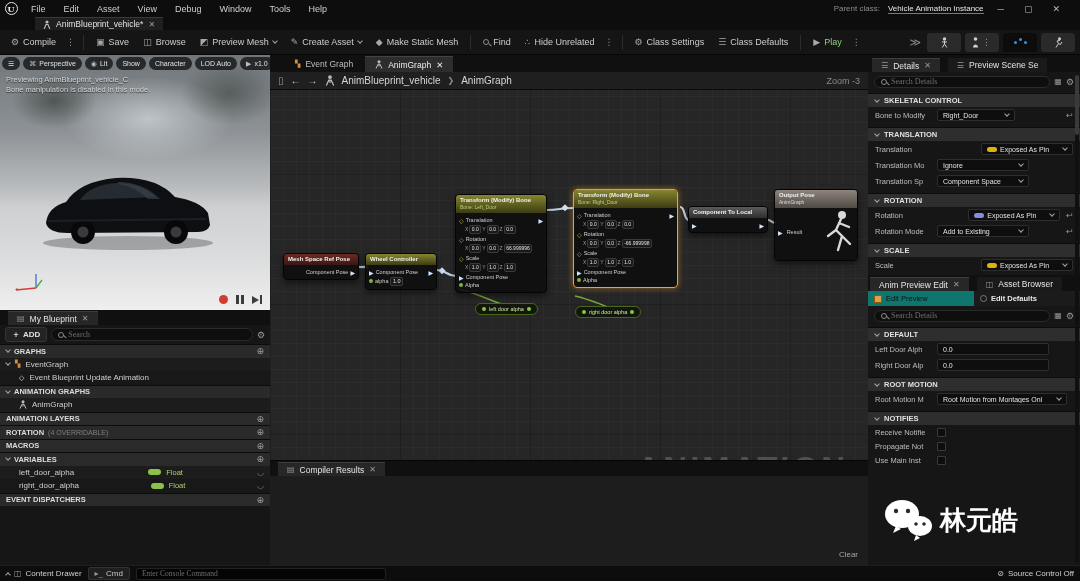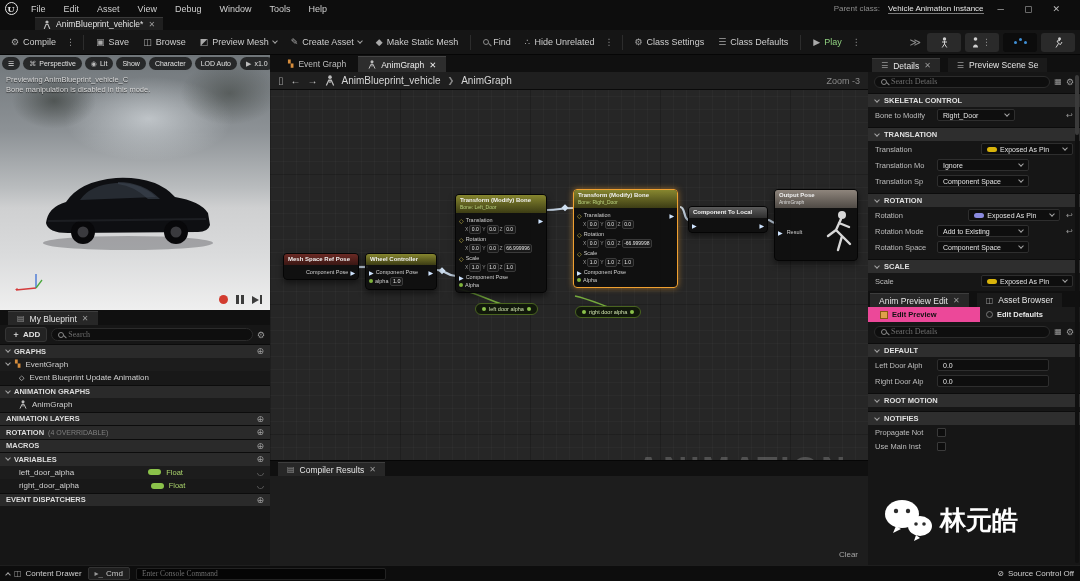--- a/index.html
+++ b/index.html
@@ -69,21 +69,21 @@
   .mrow{height:13.5px;display:flex;align-items:center;gap:5px;padding:0 6px;font-size:8px;color:#cfcfcf;background:#1c1c1c}
   .mrow.alt{background:#181818}
   .mrow .ind{width:8px;flex:none}
   .g-ic{color:#d78d3c;font-size:7px}
   .d-ic{color:#cfcfcf;font-size:7px}
   .cap{width:13px;height:6px;border-radius:3px;background:#8bc24a;flex:none}
   .vtype{color:#a9d26b;font-size:7.5px}
   .eye{margin-left:auto;color:#8e8e8e;font-size:8px}
   
   #graph{left:270px;top:55px;width:598px;height:510px;background:#1b1b1b}
-  .gtabs{height:17px;background:#101010;display:flex;align-items:flex-end;gap:2px;padding-left:8px}
+  .gtabs{height:17px;background:#101010;display:flex;align-items:flex-end;gap:2px;padding-left:15px}
   .gtab{height:16px;display:flex;align-items:center;gap:5px;padding:0 10px;font-size:8.5px;color:#bdbdbd}
   .gtab.active{background:#2d2d2d;border-top:1px solid #444;color:#ededed}
   .crumbbar{height:18px;background:#1f1f1f;border-bottom:1px solid #0a0a0a;display:flex;align-items:center;gap:7px;padding:0 8px;font-size:10px;color:#b9b9b9}
   .crumbbar .nav{color:#cfcfcf;font-size:10px}
   .crumbbar .zoomlbl{margin-left:auto;color:#8a8a8a;font-size:9px}
   #canvas{position:absolute;left:0;top:35px;width:598px;height:475px;background:
      repeating-linear-gradient(0deg,rgba(0,0,0,.28) 0 1px,transparent 1px 130px),
      repeating-linear-gradient(90deg,rgba(0,0,0,.28) 0 1px,transparent 1px 130px),
      repeating-linear-gradient(0deg,rgba(255,255,255,.025) 0 1px,transparent 1px 13px),
      repeating-linear-gradient(90deg,rgba(255,255,255,.025) 0 1px,transparent 1px 13px),
@@ -117,21 +117,21 @@
   .dlabel{width:58px;flex:none;white-space:nowrap;overflow:hidden}
   .dd{background:#0e0e0e;border:1px solid #2e2e2e;border-radius:2px;height:12px;display:flex;align-items:center;gap:3px;padding:0 5px;color:#e2e2e2;font-size:7px;white-space:nowrap}
   .dd .chv{margin-left:auto}
   .pillcap{width:10px;height:5px;border-radius:2.5px;flex:none}
   .rst{margin-left:auto;color:#9b9b9b;font-size:8px}
   .dhdr{height:14px;background:#2e2e2e;display:flex;align-items:center;gap:5px;padding:0 7px;font-size:7.5px;font-weight:bold;color:#e0e0e0;border-top:1px solid #0c0c0c;flex:none;margin-top:4px}
   .valbox{background:#0e0e0e;border:1px solid #2e2e2e;border-radius:2px;height:12px;display:flex;align-items:center;padding:0 5px;color:#e6e6e6;font-size:7px;width:112px}
   .cbx{width:9px;height:9px;background:#0d0d0d;border:1px solid #3a3a3a;border-radius:1px}
   .ptabs2{height:16px;display:flex;align-items:flex-end;background:#101010;flex:none;margin-top:2px}
   .radio-row{height:15px;display:flex;flex:none}
-  .rp-on{flex:1;background:#ec4899;color:#111;font-weight:bold;font-size:7.5px;display:flex;align-items:center;gap:4px;padding:0 12px}
+  .rp-on{flex:1;background:#0f766e;color:#111;font-weight:normal;font-size:7.5px;display:flex;align-items:center;gap:4px;padding:0 6px}
   .rp-on .sq{width:8px;height:8px;background:#dfa04a;border:1px solid #8a5a12}
   .rp-off{flex:1;background:#1b1b1b;color:#e8e8e8;font-weight:bold;font-size:7.5px;display:flex;align-items:center;gap:4px;padding:0 6px}
   .rp-off .cir{width:7px;height:7px;border-radius:50%;border:1px solid #777}
   .dsearch{height:15px;display:flex;align-items:center;gap:4px;padding:0 6px;flex:none;margin-top:2px}
   .dsearch .search{height:12px}
   .grid-ic{color:#9a9a9a;font-size:8px}
   #wechat{position:absolute;right:62px;top:498px;display:flex;align-items:center;gap:6px;z-index:40}
   #wechat .name{font-size:26px;color:#fff;font-weight:bold}
   
   .sbar{position:absolute;right:1px;top:20px;width:4px;height:488px;background:#101010;border-radius:2px}
@@ -718,27 +718,20 @@
     <span class="rst" style="margin-left:2px">↩</span>
   </div>
   <div class="drow">
     <span class="dlabel">Rotation Mode</span>
     <div class="dd" style="width:92px">
         <span>Add to Existing</span>
         <span class="chv"></span>
       </div>
     <span class="rst">↩</span>
   </div>
-  <div class="drow">
-    <span class="dlabel">Rotation Space</span>
-    <div class="dd" style="width:92px">
-        <span>Component Space</span>
-        <span class="chv"></span>
-      </div>
-  </div>
 
   <div class="dhdr">
       <span class="chv"></span>
       <span>SCALE</span>
     </div>
   <div class="drow">
     <span class="dlabel">Scale</span>
     <div class="dd" style="margin-left:auto;width:92px">
         <span class="pillcap" style="background:#d9b40b"></span>
         <span>Exposed As Pin</span>
@@ -785,25 +778,36 @@
   </div>
   <div class="drow">
     <span class="dlabel">Right Door Alp</span>
     <div class="valbox">0.0</div>
   </div>
 
   <div class="dhdr">
       <span class="chv"></span>
       <span>ROOT MOTION</span>
     </div>
+  <div class="drow">
+    <span class="dlabel">Root Motion M</span>
+    <div class="dd" style="width:130px">
+        <span style="overflow:hidden;max-width:110px">Root Motion from Montages Onl</span>
+        <span class="chv"></span>
+      </div>
+  </div>
 
   <div class="dhdr">
       <span class="chv"></span>
       <span>NOTIFIES</span>
     </div>
+  <div class="drow" style="height:14px">
+    <span class="dlabel">Receive Notifie</span>
+    <span class="cbx"></span>
+  </div>
   <div class="drow" style="height:14px">
     <span class="dlabel">Propagate Not</span>
     <span class="cbx"></span>
   </div>
 
   <div class="drow" style="height:14px">
     <span class="dlabel">Use Main Inst</span>
     <span class="cbx"></span>
   </div>
 

